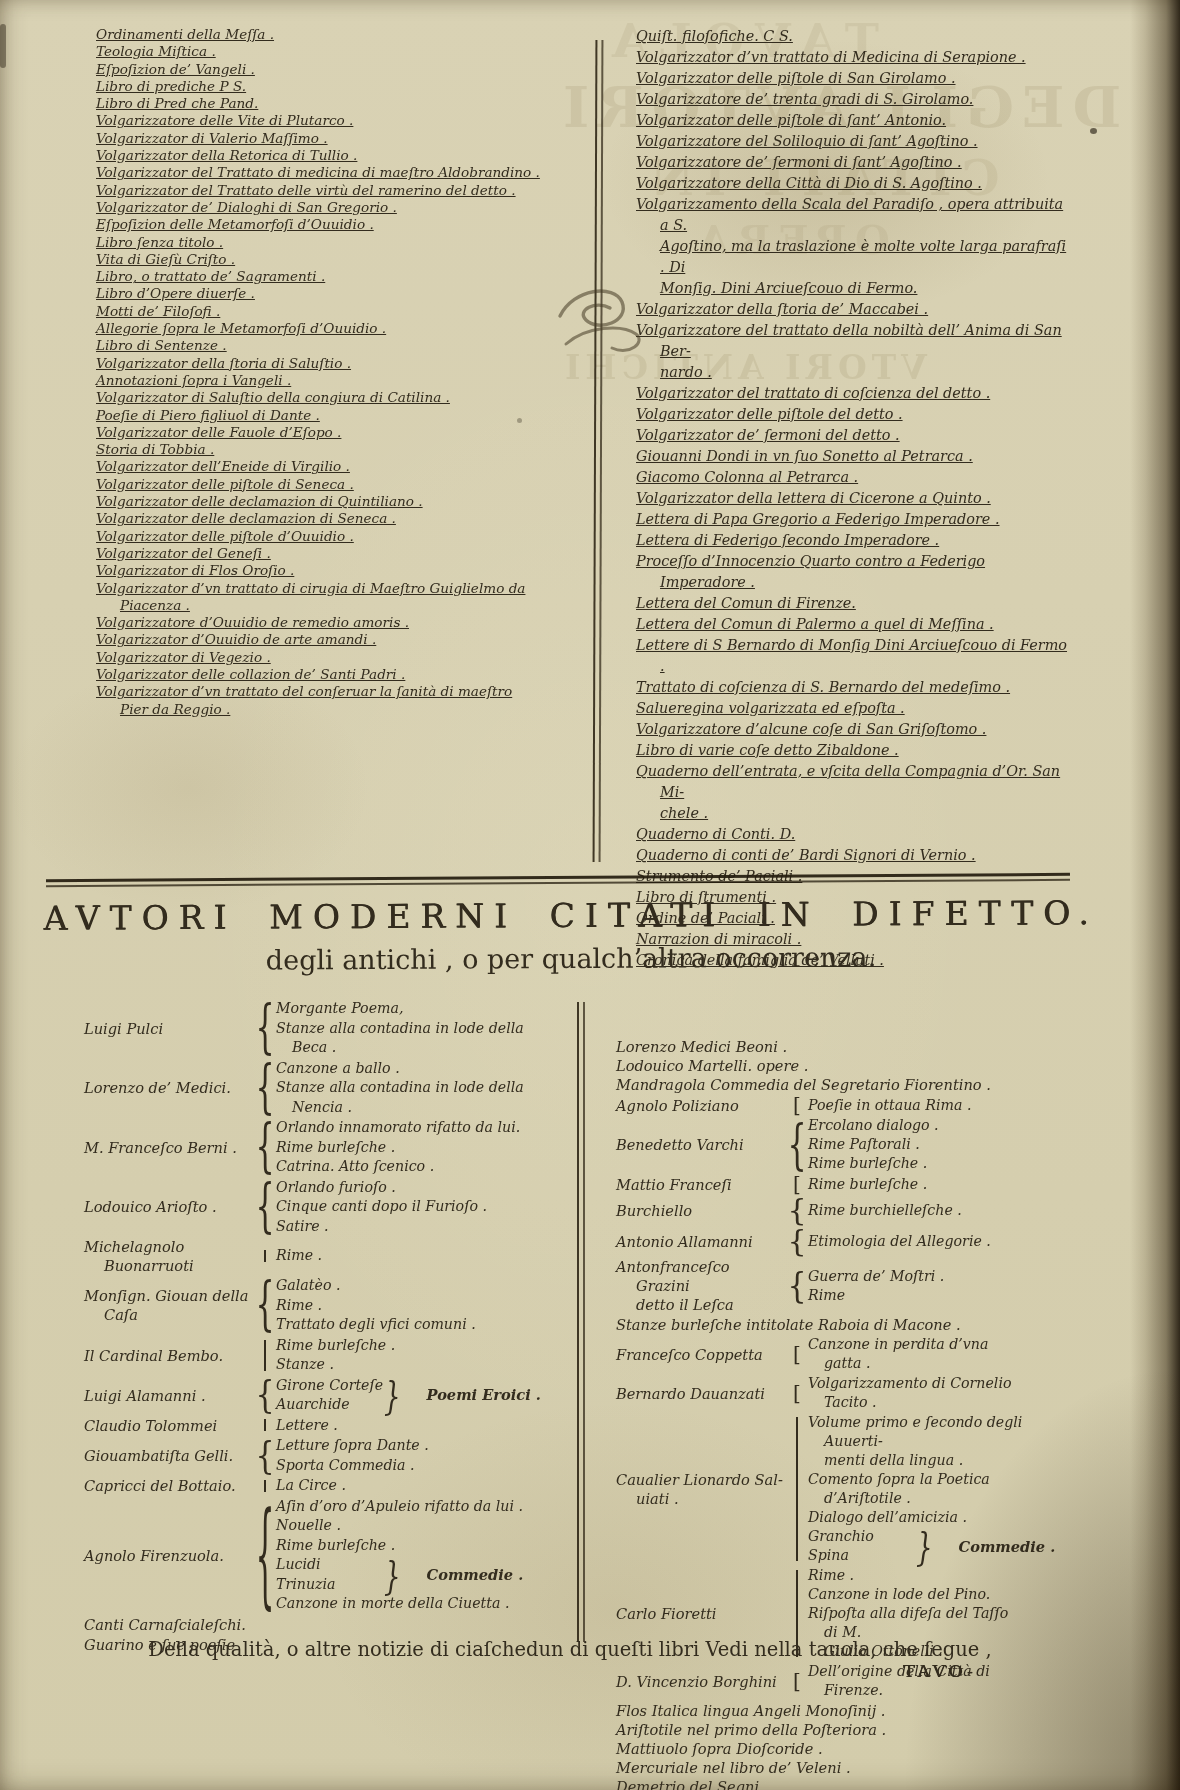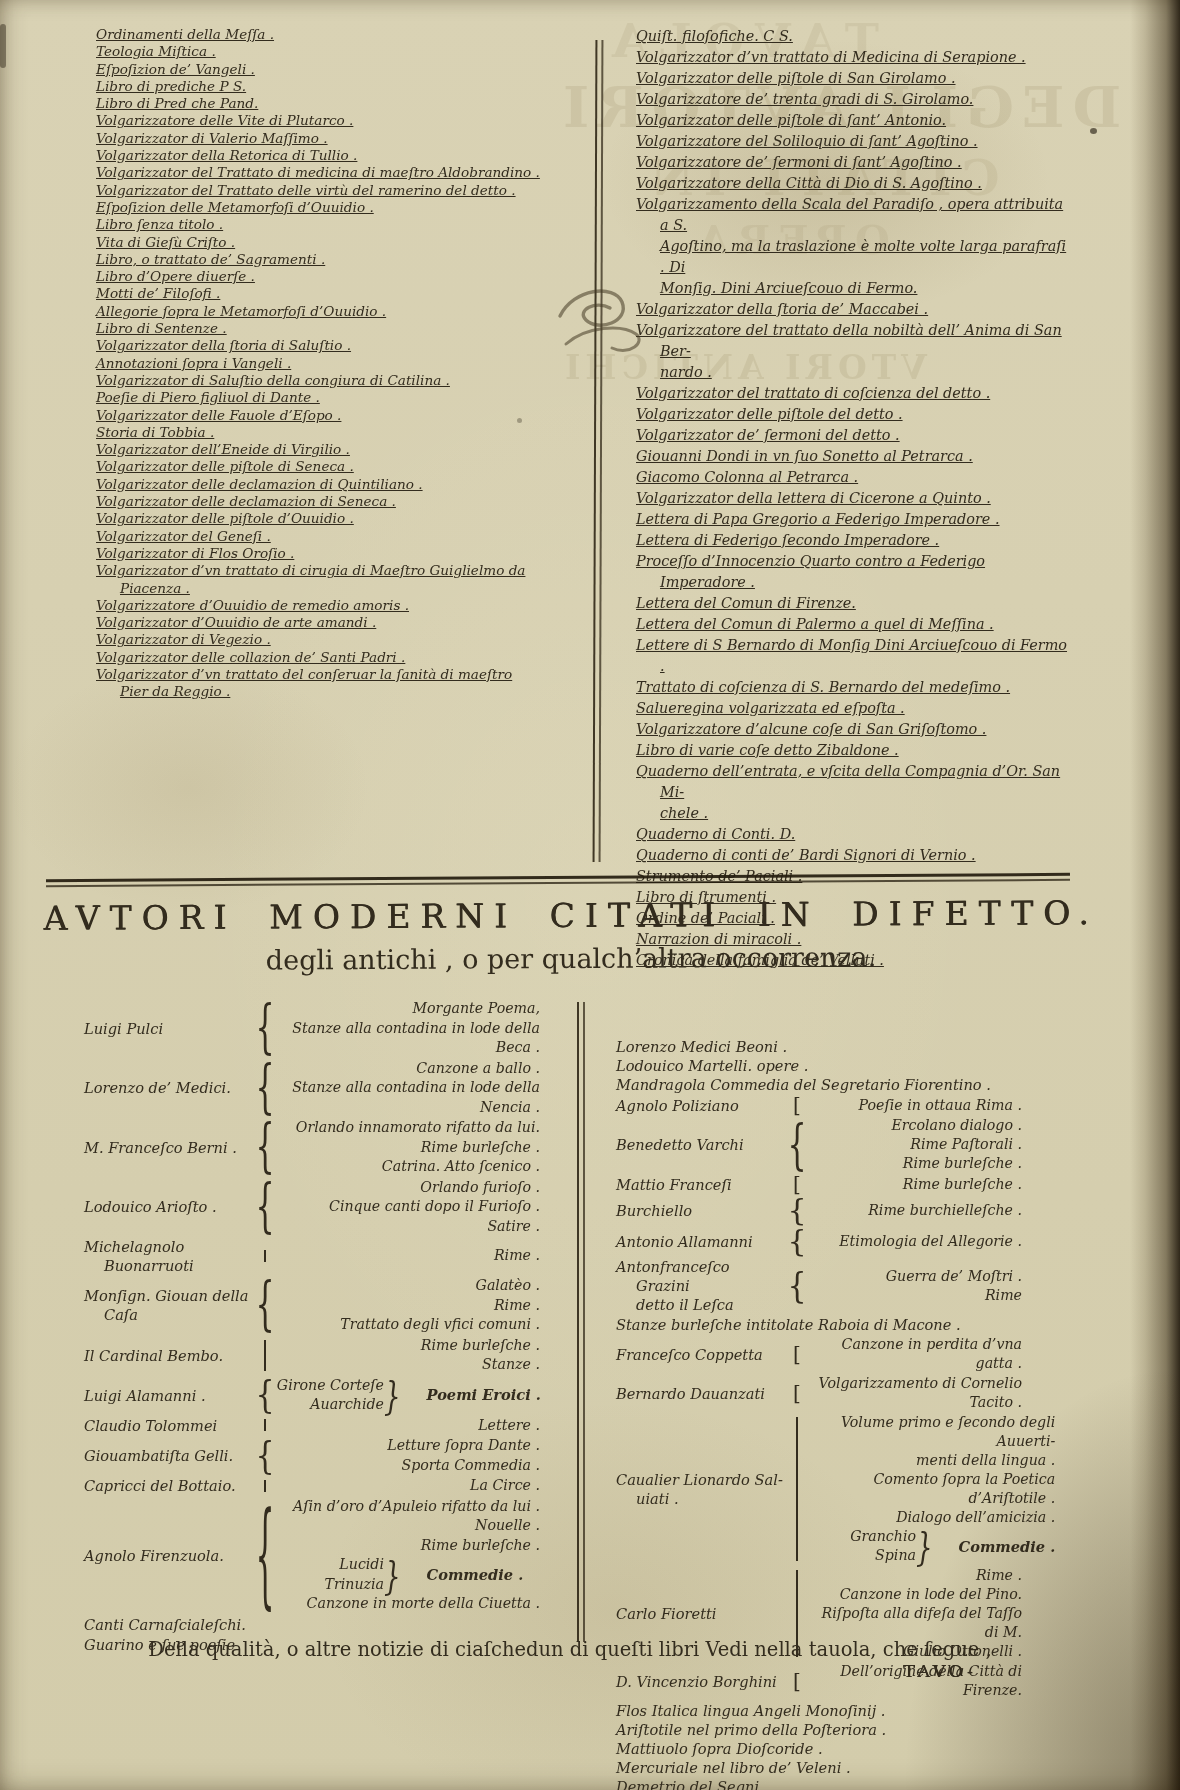--- a/index.html
+++ b/index.html
@@ -57,21 +57,21 @@
   
   .bottom-cols{position:absolute;top:998px;left:84px;width:1014px;display:flex;}
   .b-col-a{width:456px;flex:none;}
   .b-col-b{width:482px;flex:none;padding-left:76px;margin-top:39px;}
   .entry{display:flex;align-items:center;margin:1px 0;}
   .author{width:170px;flex:none;font-style:italic;font-size:14.6px;line-height:19px;
     white-space:pre-line;padding-left:20px;text-indent:-20px;}
   .bracket{width:22px;flex:none;display:flex;align-items:center;justify-content:center;overflow:visible;}
   .works{flex:1;font-style:italic;font-size:14.2px;line-height:19.5px;}
   .b-col-b .works{line-height:19px;}
-  .work{white-space:pre-line;padding-left:16px;text-indent:-16px;text-align:right;}
+  .work{white-space:pre-line;padding-left:16px;text-indent:-16px;}
   .entry-line{font-style:italic;font-size:14.6px;line-height:19px;margin:0;}
   .pair{display:flex;align-items:center;}
   .pair-works{width:108px;flex:none;}
   .pair-brace{font-size:26px;line-height:1;display:inline-block;transform:scaleY(1.5);}
   .pair-label{margin-left:26px;font-weight:bold;font-style:italic;font-size:14.6px;white-space:nowrap;}
   .brace-glyph{font-size:30px;line-height:1;display:block;transform-origin:center;}
   .bar{width:2px;background:var(--ink);}
   .square-glyph{font-size:20px;line-height:1;}
 
   
@@ -105,20 +105,21 @@
         <div class="item">Ordinamenti della Meſſa .</div>
         <div class="item">Teologia Miſtica .</div>
         <div class="item">Eſpoſizion de’ Vangeli .</div>
         <div class="item">Libro di prediche P S.</div>
         <div class="item">Libro di Pred che Pand.</div>
         <div class="item">Volgarizzatore delle Vite di Plutarco .</div>
         <div class="item">Volgarizzator di Valerio Maſſimo .</div>
         <div class="item">Volgarizzator della Retorica di Tullio .</div>
         <div class="item">Volgarizzator del Trattato di medicina di maeſtro Aldobrandino .</div>
         <div class="item">Volgarizzator del Trattato delle virtù del ramerino del detto .</div>
+        <div class="item">Volgarizzator de’ Dialoghi di San Gregorio .</div>
         <div class="item">Eſpoſizion delle Metamorfoſi d’Ouuidio .</div>
         <div class="item">Libro ſenza titolo .</div>
         <div class="item">Vita di Gieſù Criſto .</div>
         <div class="item">Libro, o trattato de’ Sagramenti .</div>
         <div class="item">Libro d’Opere diuerſe .</div>
         <div class="item">Motti de’ Filoſofi .</div>
         <div class="item">Allegorie ſopra le Metamorfoſi d’Ouuidio .</div>
         <div class="item">Libro di Sentenze .</div>
         <div class="item">Volgarizzator della ſtoria di Saluſtio .</div>
         <div class="item">Annotazioni ſopra i Vangeli .</div>

